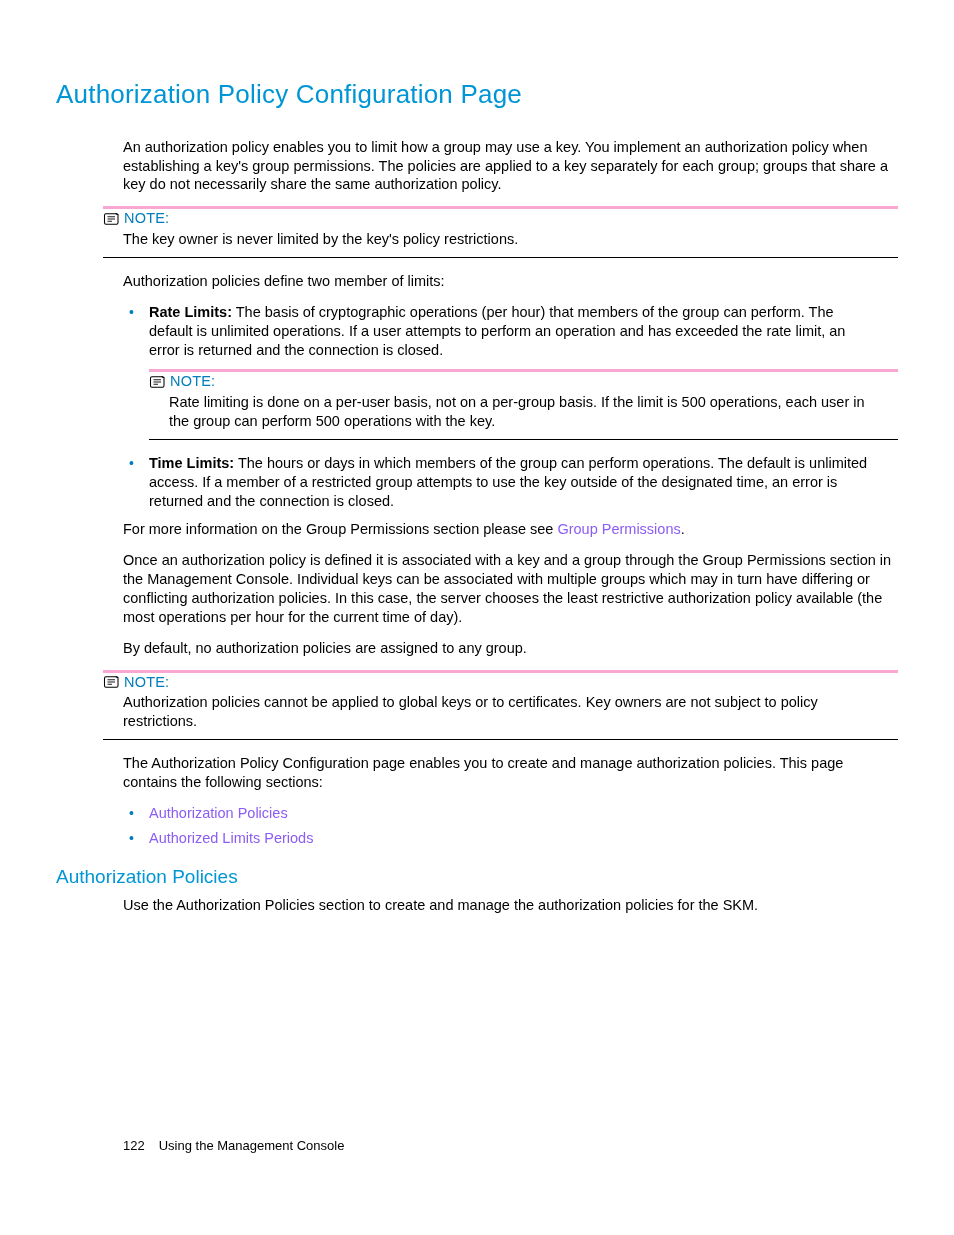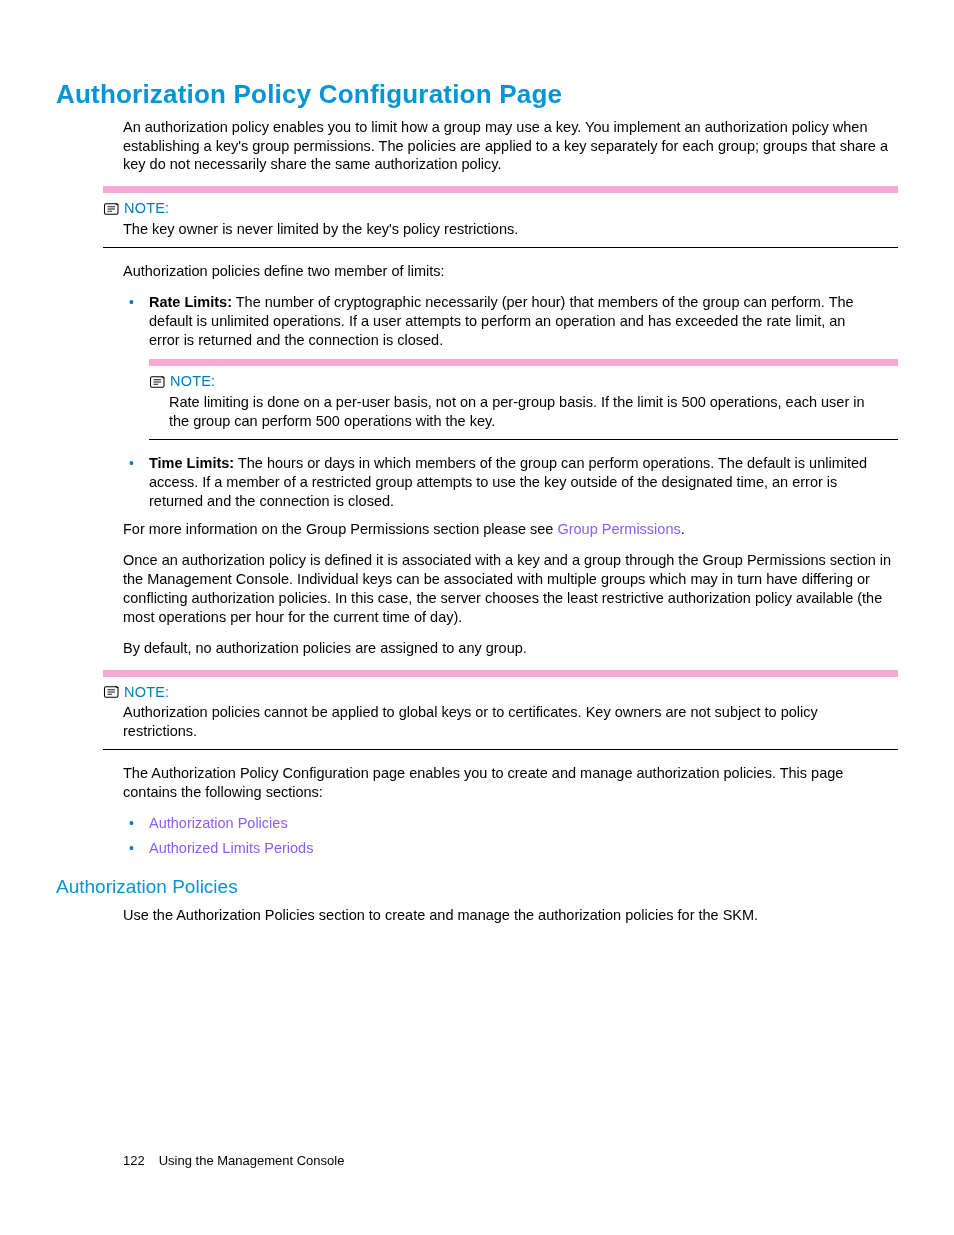--- a/index.html
+++ b/index.html
@@ -17,35 +17,35 @@
   }
   .page {
     padding: 78px 56px 40px 56px;
     box-sizing: border-box;
     width: 954px;
     height: 1235px;
     position: relative;
   }
   h1.title {
     color: #0096d6;
-    font-weight: 700;
+    font-weight: 400;
     font-size: 26px;
-    margin: 0 0 6px 0;
+    margin: 0 0 26px 0;
     letter-spacing: 0.2px;
   }
   .body-indent {
     margin-left: 67px;
     margin-right: 4px;
   }
   p { margin: 6px 0 12px 0; }
   .note-block {
-    border-top: 7px solid #f9a8d4;
+    border-top: 3px solid #f9a8d4;
     border-bottom: 1px solid #000;
     margin: 10px 0 14px 47px;
-    padding: 6px 0 8px 0;
+    padding: 0 0 8px 0;
   }
   .note-head {
     display: flex;
     align-items: center;
     margin-bottom: 2px;
   }
   .note-icon {
     width: 18px;
     height: 14px;
   }
@@ -84,21 +84,21 @@
     text-decoration: none;
   }
   h2.subhead {
     color: #0096d6;
     font-weight: 300;
     font-size: 19px;
     margin: 18px 0 6px 0;
   }
   .footer {
     position: absolute;
-    bottom: 65px;
+    bottom: 80px;
     left: 123px;
     font-size: 13px;
   }
   .footer .pg { margin-right: 14px; }
   strong { font-weight: bold; }
 </style>
 </head>
 <body>
 
 <div class="page">
@@ -118,21 +118,21 @@
       </svg>
       <span class="note-label">NOTE:</span>
     </div>
     <div class="note-text">The key owner is never limited by the key's policy restrictions.</div>
   </div>
 
   <p class="body-indent">Authorization policies define two member of limits:</p>
 
   <ul class="bullets" style="margin-right:20px;">
     <li>
-      <strong>Rate Limits:</strong><span> The number of cryptographic necessarily (per hour) that members of the group can perform. The default is unlimited operations. If a user attempts to perform an operation and has exceeded the rate limit, an error is returned and the connection is closed.</span>
+      <strong>Rate Limits:</strong><span> The basis of cryptographic operations (per hour) that members of the group can perform. The default is unlimited operations. If a user attempts to perform an operation and has exceeded the rate limit, an error is returned and the connection is closed.</span>
     </li>
   </ul>
 
   <div class="note-block" style="margin-left:93px;">
     <div class="note-head">
       <svg class="note-icon" viewBox="0 0 24 18">
         <rect x="2" y="2" width="18" height="14" rx="2" fill="none" stroke="#000" stroke-width="1.4"></rect>
         <line x1="6" y1="6" x2="16" y2="6" stroke="#000" stroke-width="1.2"></line>
         <line x1="6" y1="9" x2="16" y2="9" stroke="#000" stroke-width="1.2"></line>
         <line x1="6" y1="12" x2="12" y2="12" stroke="#000" stroke-width="1.2"></line>

